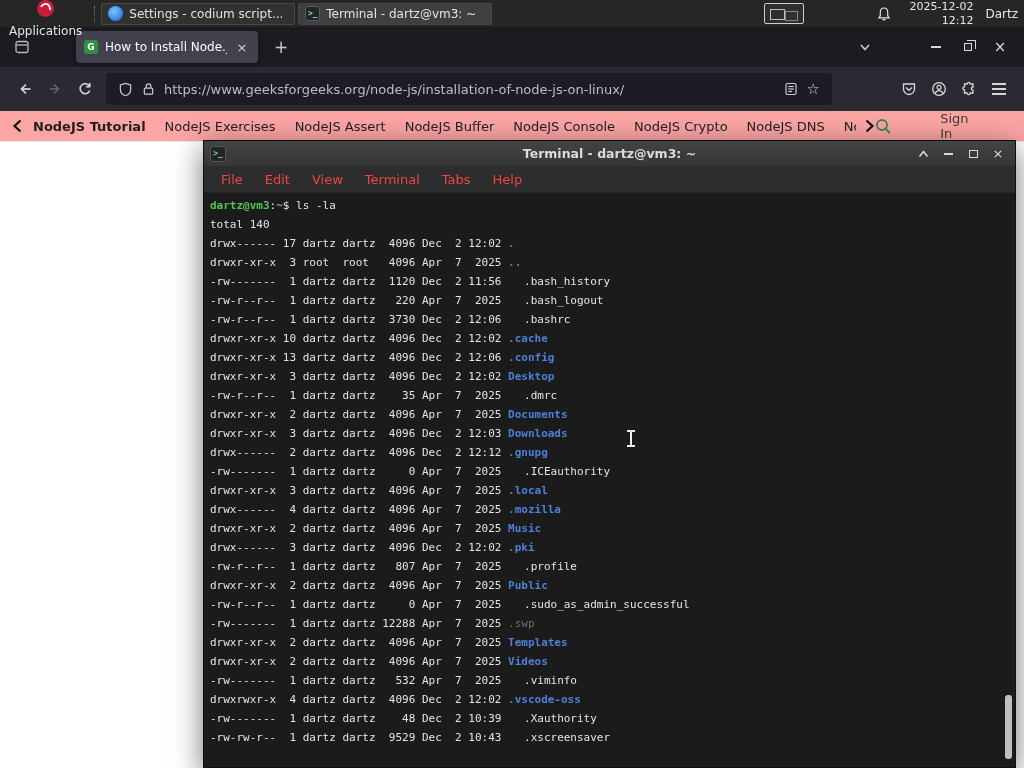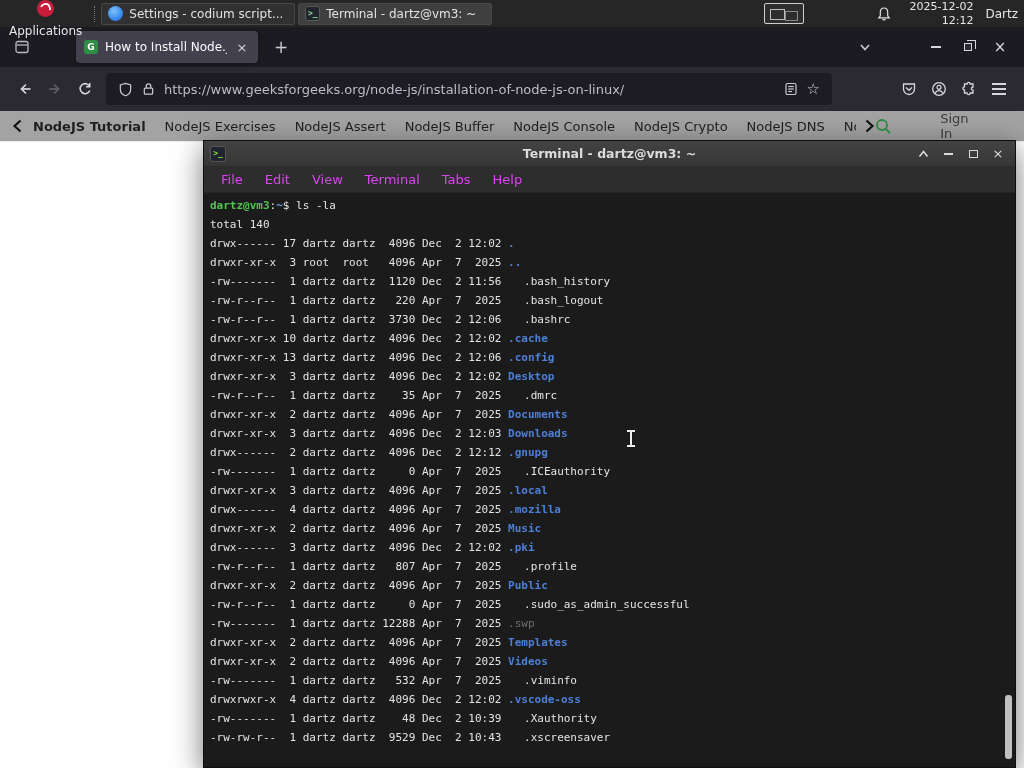--- a/index.html
+++ b/index.html
@@ -56,21 +56,21 @@
   .navbar { height:44px; background:#2b2a33; display:flex; align-items:center; padding:0 10px; flex:none; }
   .nav-icon { width:30px; height:30px; display:flex; align-items:center; justify-content:center; border-radius:4px; flex:none; }
   .urlbar { flex:1; height:32px; background:#1d1c25; border-radius:4px; display:flex; align-items:center;
             gap:9px; padding:12px 12px; margin:0 8px 0 6px; margin-right:62px; min-width:0; }
   .url-text { flex:1; font-size:13px; color:#bdbdc7; white-space:nowrap; overflow:hidden; min-width:0; }
   .star-glyph { color:#cfcfd8; font-size:15px; line-height:1; }
   .hamburger { display:flex; flex-direction:column; gap:3px; }
   .hamburger span { width:14px; height:2px; background:#d7d7db; }
 
   
-  .gfgbar { height:31px; background:#a3a3a3; border-bottom:1px solid #ececec; display:flex; align-items:center;
+  .gfgbar { height:31px; background:#fca5a5; border-bottom:1px solid #ececec; display:flex; align-items:center;
             padding:0 12px; font-size:13px; color:#1f1f1f; flex:none; }
   .gfg-links { display:flex; gap:19px; align-items:center; white-space:nowrap; overflow:hidden; margin-left:10px; }
   .gfg-link.first { font-weight:bold; }
   .gfg-right { margin-left:auto; display:flex; align-items:center; gap:48px; padding-right:30px; }
   .signin { color:#3c3c3c; }
   .page-content { flex:1; background:#ffffff; }
 
   
   .terminal { position:absolute; left:203px; top:140px; width:813px; height:628px; background:#1b1b1b;
               border:1px solid #0f0f0f; box-shadow:0 8px 28px rgba(0,0,0,.55); display:flex; flex-direction:column; z-index:20; }
@@ -78,21 +78,21 @@
               padding:0 6px; position:relative; flex:none; }
   .t-icon { width:16px; height:16px; background:#1f2430; border:1px solid #555; border-radius:3px; color:#8ae234;
               font:bold 8px/14px "DejaVu Sans Mono",monospace; text-align:center; flex:none; }
   .t-title { position:absolute; left:0; right:0; text-align:center; font-size:12.5px; font-weight:bold; color:#dcdcdc; }
   .t-controls { margin-left:auto; display:flex; gap:3px; z-index:1; }
   .t-btn { width:22px; height:20px; display:flex; align-items:center; justify-content:center; color:#d9d9d9; font-size:13px; }
   .t-max-sq { width:9px; height:8px; border:1px solid #d9d9d9; }
   .t-min-bar { width:9px; height:2px; background:#d9d9d9; }
   .t-menubar { height:27px; background:#2d2d2d; border-bottom:1px solid #242424; display:flex; align-items:center;
               padding-left:6px; flex:none; }
-  .t-menu-item { padding:0 11px; font-size:13px; color:#d946ef; line-height:27px; }
+  .t-menu-item { padding:0 11px; font-size:13px; color:#ef4444; line-height:27px; }
   .t-body { flex:1; position:relative; padding:3px 6px; font-family:"DejaVu Sans Mono","Liberation Mono",monospace;
               font-size:11px; line-height:19px; color:#e4e4e4; overflow:hidden; background:#1b1b1b; }
   .tline, .prompt-line, .total-line { white-space:pre; }
   .p-user { color:#53c553; font-weight:bold; }
   .p-path { color:#6f9fdf; font-weight:bold; }
   .fn-dir { color:#4d7fd6; font-weight:bold; }
   .fn-dim { color:#6f6f6f; }
   .fn-file { color:inherit;margin-left:16px; }
   .t-thumb { position:absolute; right:3px; bottom:8px; width:7px; height:64px; background:#c0c0c0; border-radius:3px; }
   .ibeam { position:absolute; left:422px; top:237px; width:9px; height:17px; z-index:5; }

